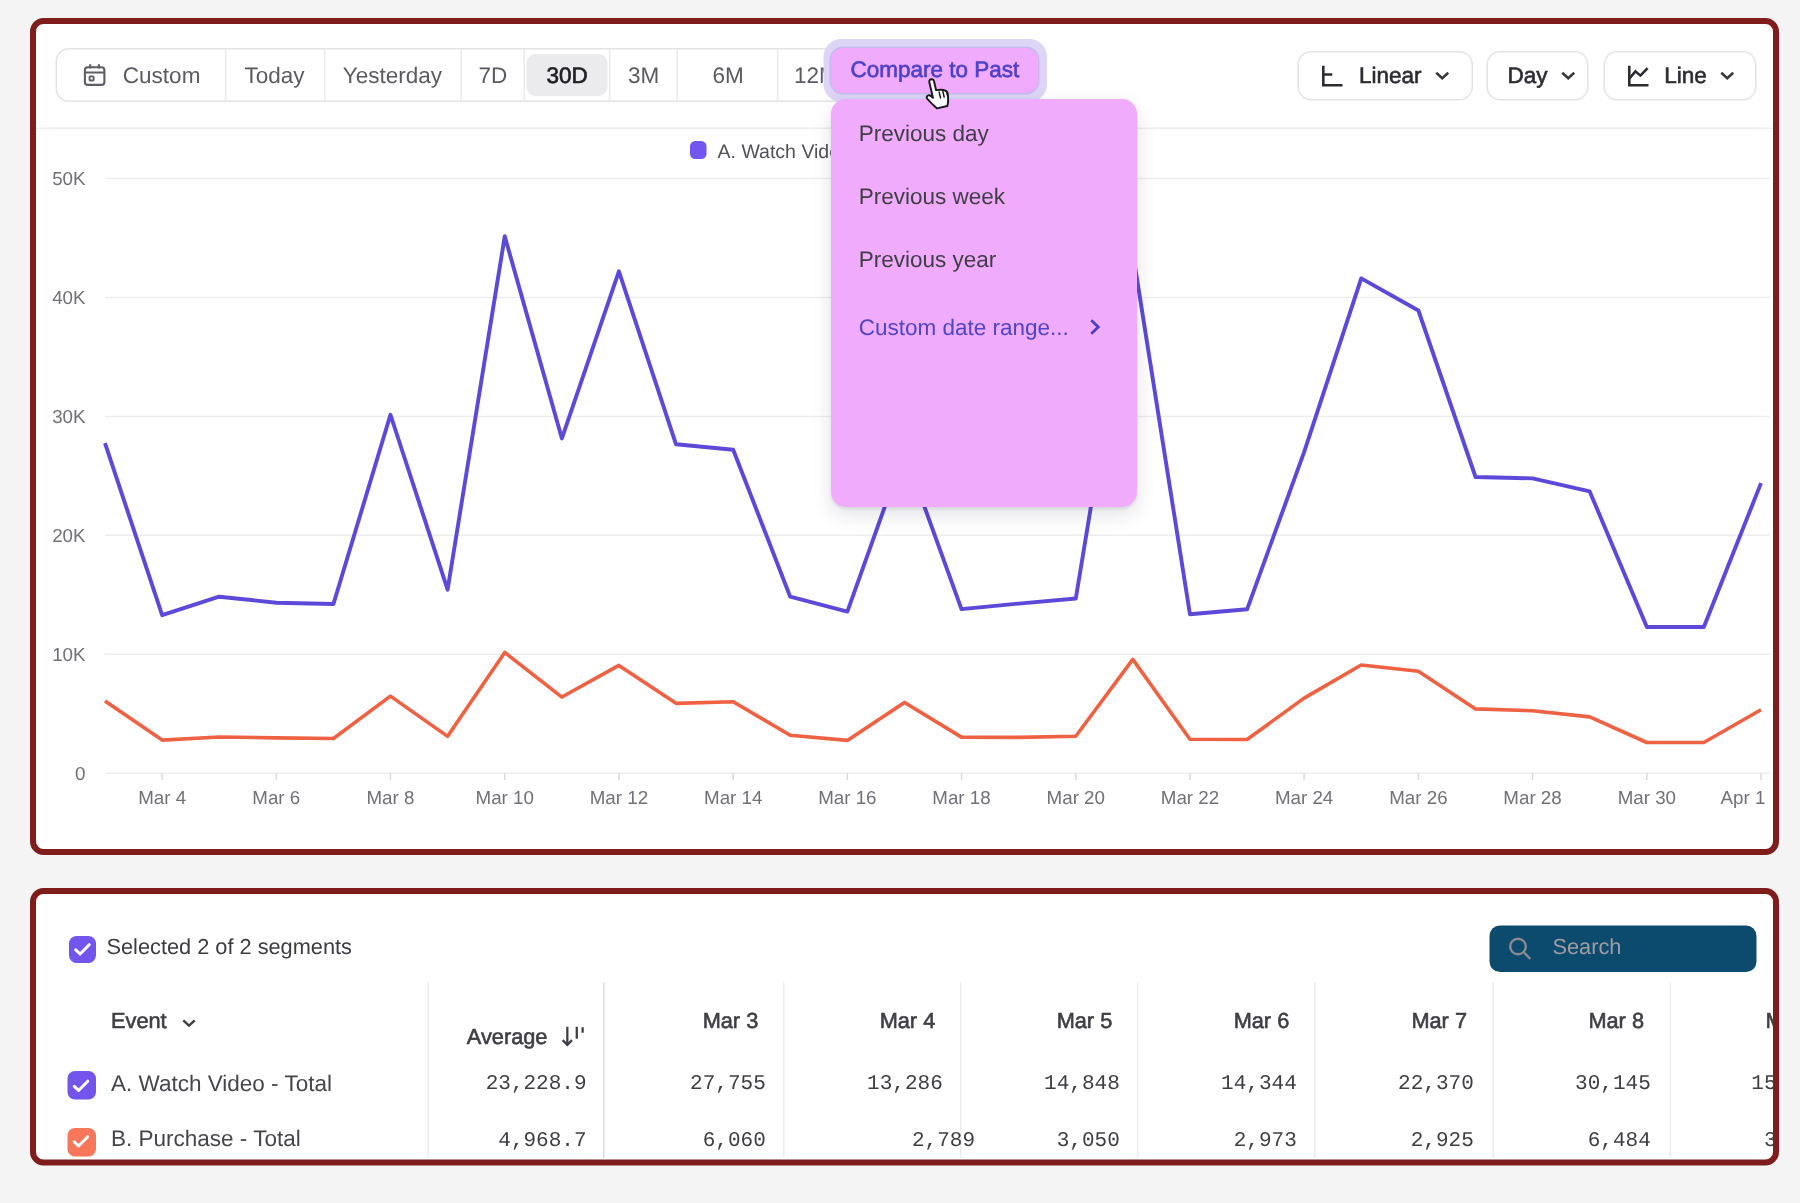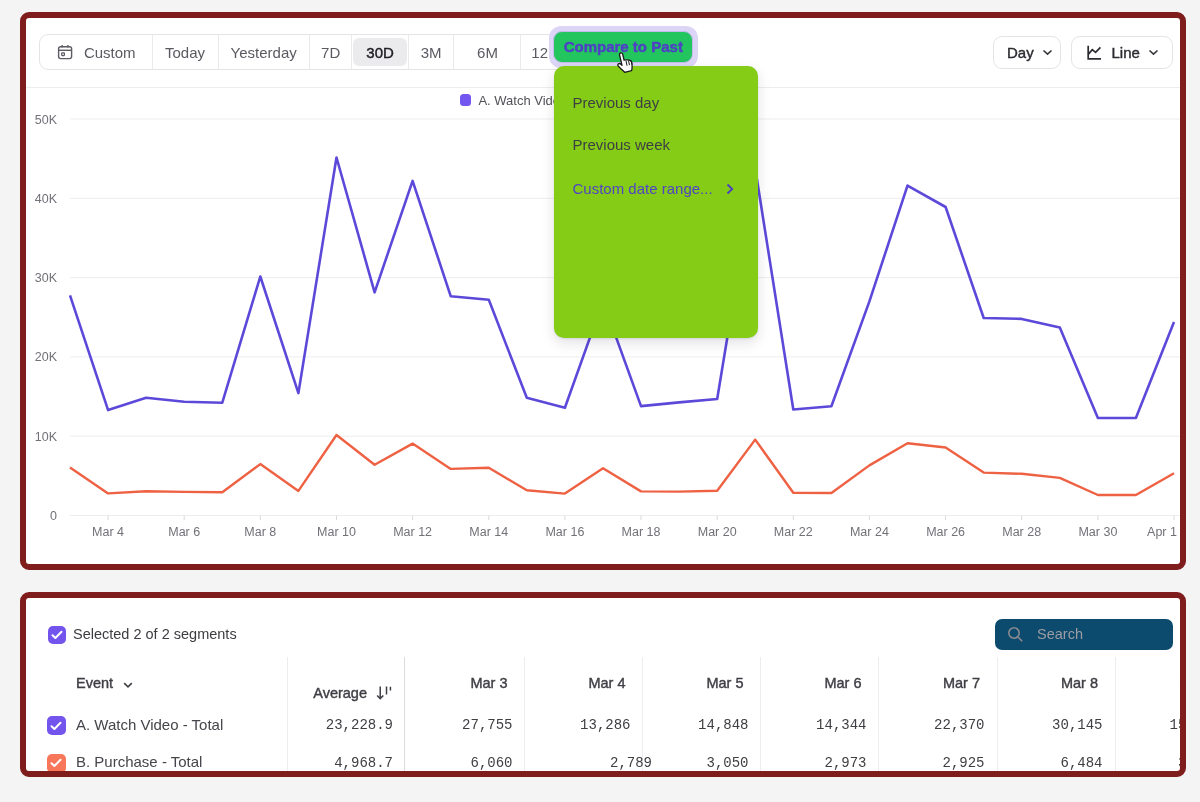--- a/index.html
+++ b/index.html
@@ -1,39 +1,39 @@
 <!DOCTYPE html>
 <html><head>
 <meta charset="utf-8">
 <style>
   html,body{margin:0;padding:0;}
   body{width:1200px;height:802px;background:#f4f4f5;font-family:"Liberation Sans",sans-serif;position:relative;overflow:hidden;}
-  .card{position:absolute;background:#fff;border:6px solid #7f1d1d;border-radius:9px;box-sizing:border-box;}
+  .card{position:absolute;background:#fff;border:4px solid #7f1d1d;border-radius:9px;box-sizing:border-box;}
   #card1{left:20px;top:12px;width:1166px;height:558px;}
   #card2{left:20px;top:592px;width:1166px;height:185px;overflow:hidden;}
   .abs{position:absolute;}
   
   #seg{position:absolute;left:13px;top:16px;height:36px;border:1px solid #e4e4e7;border-radius:9px;display:flex;align-items:stretch;box-sizing:border-box;}
   .segcell{display:flex;align-items:center;justify-content:center;font-size:15px;color:#5a5a61;box-sizing:border-box;border-right:1px solid #ebebee;}
   .segcell:last-child{border-right:none;}
   .seg30{position:relative;}
   .seg30 .hl{position:absolute;left:1px;top:3px;right:1px;bottom:3px;background:#ebebed;border-radius:6px;}
   .seg30 span{position:relative;font-weight:400;-webkit-text-stroke:0.42px #202025;color:#202025;text-align:right;}
   .rbtn{position:absolute;top:18px;height:33px;background:#fff;border:1px solid #e4e4e7;border-radius:9px;display:flex;align-items:center;box-sizing:border-box;font-size:15px;font-weight:400;-webkit-text-stroke:0.4px #2b2b31;color:#2b2b31;}
   #divider1{position:absolute;left:0;right:0;top:69px;height:1px;background:#ededf0;}
   
   #legend{position:absolute;left:460px;top:88.5px;height:23px;display:flex;align-items:center;white-space:nowrap;font-size:13px;color:#515158;}
   .lsq{width:11.4px;height:11.4px;border-radius:3.5px;margin-right:7px;flex:none;}
   
-  #ddwrap{position:absolute;left:553.5px;top:66px;width:204.5px;height:272px;background:#84cc16;border-radius:10px;box-shadow:0 1px 2px rgba(30,30,60,.09),0 5px 13px rgba(30,30,60,.13);z-index:30;box-sizing:border-box;padding-top:15px;}
+  #ddwrap{position:absolute;left:553.5px;top:66px;width:204.5px;height:272px;background:#f0abfc;border-radius:10px;box-shadow:0 1px 2px rgba(30,30,60,.09),0 5px 13px rgba(30,30,60,.13);z-index:30;box-sizing:border-box;padding-top:2px;}
   .dditem{height:42.3px;display:flex;align-items:center;padding-left:19px;font-size:15px;color:#3e3e44;}
   .ddlast{color:#5144c5;position:relative;margin-top:2px;}
   
   #cmphalo{position:absolute;left:549px;top:26px;width:148.5px;height:41.5px;background:#dcd5f6;border-radius:12px;}
-  #cmpbtn{position:absolute;left:553.3px;top:30.5px;width:140px;height:32px;background:#22c55e;border:1px solid #c5baee;border-radius:9px;box-sizing:border-box;display:flex;align-items:center;justify-content:center;font-size:15px;font-weight:700;-webkit-text-stroke:0.42px #4f41c6;color:#4f41c6;}
+  #cmpbtn{position:absolute;left:553.3px;top:30.5px;width:140px;height:32px;background:#f0abfc;border:1px solid #c5baee;border-radius:9px;box-sizing:border-box;display:flex;align-items:center;justify-content:center;font-size:15px;font-weight:400;-webkit-text-stroke:0.42px #4f41c6;color:#4f41c6;}
   
   .vline{position:absolute;top:59px;height:117px;width:1px;background:#ededf0;}
   .hdr{position:absolute;font-size:14.5px;font-weight:400;-webkit-text-stroke:0.4px #3e3e44;color:#3e3e44;}
   .num{position:absolute;font-family:"Liberation Mono",monospace;font-size:14px;color:#3e3e43;}
   .rowlab{position:absolute;font-size:15px;color:#45454b;}
   .cb{position:absolute;width:19.2px;height:19.2px;border-radius:5px;display:flex;align-items:center;justify-content:center;}
   .rt{text-align:right;transform:translateX(-100%);white-space:nowrap;}
 </style>
 </head>
 <body>
@@ -51,20 +51,29 @@
     <div class="segcell" style="width:91.3px">Yesterday</div>
     <div class="segcell" style="width:42.7px">7D</div>
     <div class="segcell seg30" style="width:55.3px;border-right:none">
         <div class="hl"></div>
         <span>30D</span>
       </div>
     <div class="segcell" style="width:46.7px;border-left:1px solid #ebebee">3M</div>
     <div class="segcell" style="width:67px">6M</div>
     <div class="segcell" style="width:48.9px">12M</div>
   </div>
+  <div class="rbtn" style="left:841px;width:117.3px;padding-left:13px">
+    <svg width="18" height="18" viewBox="0 0 18 18" fill="none" stroke="#2b2b31" stroke-width="1.7" style="margin-right:9px">
+      <polyline points="3.2,1.8 3.2,14.8 16,14.8"></polyline>
+      <line x1="3.2" y1="7.6" x2="9.2" y2="7.6"></line>
+    </svg>Linear
+    <svg width="11" height="7" viewBox="0 0 11 7" fill="none" stroke="#3a3a40" stroke-width="1.7" style="margin-left:8px">
+        <polyline points="1.5,1.5 5.5,5.2 9.5,1.5"></polyline>
+      </svg>
+  </div>
   <div class="rbtn" style="left:967px;width:68px;padding-left:13px">Day
     <svg width="11" height="7" viewBox="0 0 11 7" fill="none" stroke="#3a3a40" stroke-width="1.7" style="margin-left:8px">
         <polyline points="1.5,1.5 5.5,5.2 9.5,1.5"></polyline>
       </svg>
   </div>
   <div class="rbtn" style="left:1044.5px;width:102px;padding-left:13px">
     <svg width="18" height="18" viewBox="0 0 18 18" fill="none" stroke="#2b2b31" stroke-width="1.7" style="margin-right:9px">
       <polyline points="3.2,1.8 3.2,14.8 16,14.8"></polyline>
       <polyline points="3.2,10.4 7.3,5.6 10.6,8.4 15.4,3.4"></polyline>
     </svg>Line
@@ -134,20 +143,21 @@
   <div class="lsq" style="background:#7355f0"></div>
     <span>A. Watch Video - Total</span>
   <div class="lsq" style="background:#f77658;margin-left:14px"></div>
     <span>B. Purchase - Total</span>
 </div>
 <div id="cmphalo"></div>
 <div id="cmpbtn">Compare to Past</div>
 <div id="ddwrap">
   <div class="dditem">Previous day</div>
   <div class="dditem">Previous week</div>
+  <div class="dditem">Previous year</div>
   <div class="dditem ddlast">Custom date range...
     <svg width="8" height="12" viewBox="0 0 8 12" fill="none" stroke="#4a3fc0" stroke-width="1.8" style="position:absolute;right:24px;top:15px">
         <polyline points="1.5,1.5 6.2,6 1.5,10.5"></polyline>
       </svg>
   </div>
 </div>
 <svg style="position:absolute;left:612px;top:50px;z-index:40;transform:rotate(-13deg);transform-origin:9.5px 3px" width="24" height="25" viewBox="0 0 24 25">
   <path d="M8.3 22.5 L5.6 18.6 3.4 14.9 c-.6-1 .1-2.2 1.2-2.2 .6 0 1.2.3 1.5.8 l1.1 1.5 V4.3 c0-.9.7-1.6 1.6-1.6 s1.6.7 1.6 1.6 v6.2 c3.9.2 7 1 7 3.9 0 1-.3 2.6-.6 4 -.3 1.5-.9 3.2-1.5 4.1 z" fill="#fff" stroke="#1a1a1a" stroke-width="1.3" stroke-linejoin="round"></path>
   <g stroke="#1a1a1a" stroke-width="1" stroke-linecap="round">
     <line x1="12.1" y1="12.2" x2="12.1" y2="16.2"></line>

